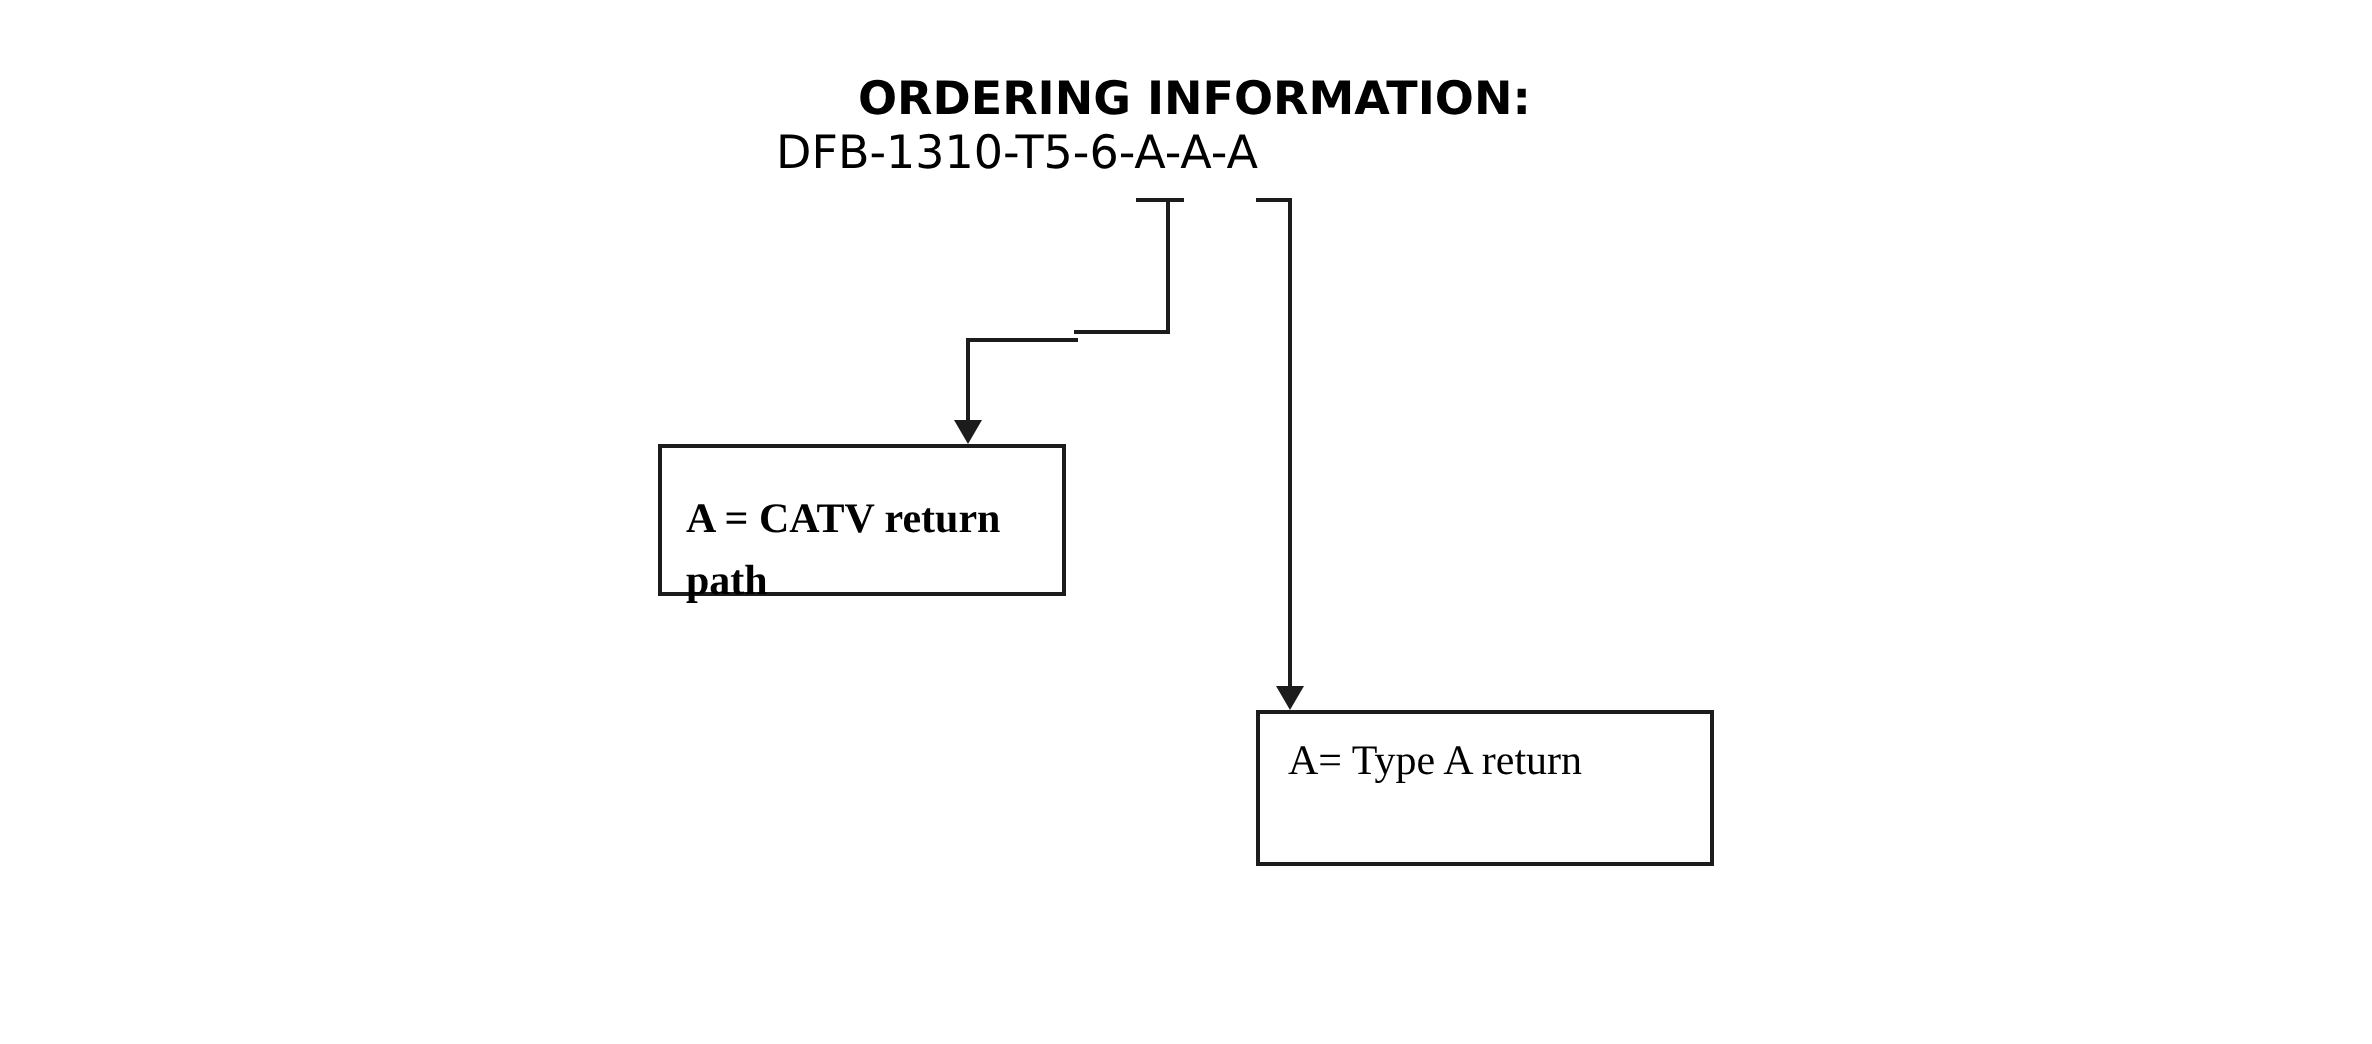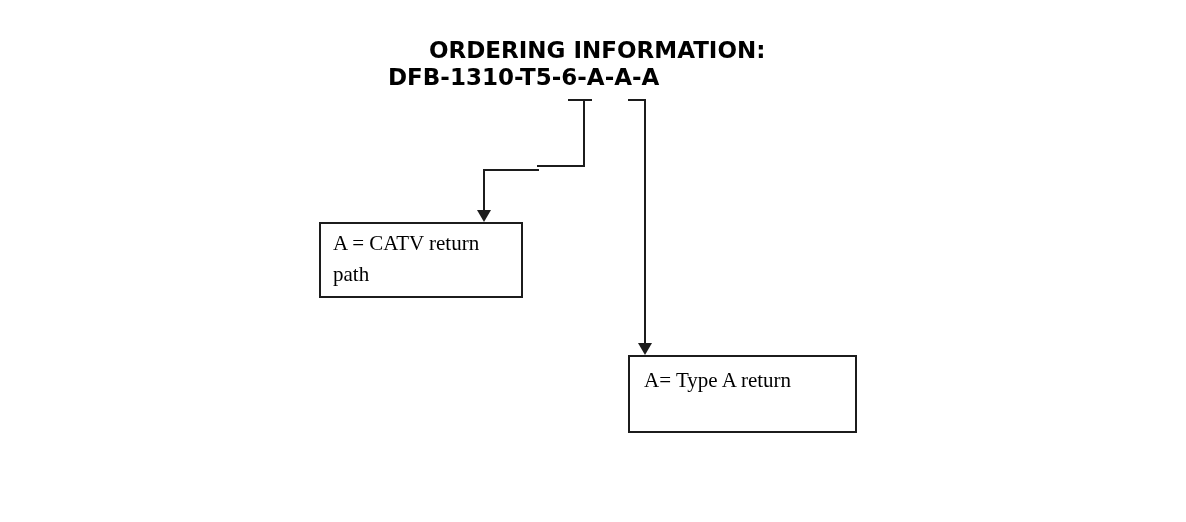--- a/index.html
+++ b/index.html
@@ -18,21 +18,21 @@
 
   .title{
     position:absolute;left:429px;top:37px;
     font-family:"DejaVu Sans", sans-serif;
     font-weight:bold;font-size:23px;line-height:26px;
     color:var(--text-color);white-space:nowrap;
   }
   .part-number{
     position:absolute;left:388px;top:64px;
     font-family:"DejaVu Sans", sans-serif;
-    font-weight:bold;font-size:23px;line-height:26px;
+    font-weight:normal;font-size:23px;line-height:26px;
     color:var(--text-color);white-space:nowrap;
     letter-spacing:0px;
   }
 
   .line{position:absolute;background:var(--line-color);}
   
   .c1-cap   {left:568px;top:99px; width:24px;height:2px;}
   .c1-stem  {left:583px;top:100px;width:2px; height:66px;}
   .c1-hright{left:537px;top:165px;width:48px;height:2px;}
   .c1-hleft {left:483px;top:169px;width:56px;height:2px;}
@@ -51,21 +51,21 @@
   .arrow2{left:638px;top:343px;}
 
   .callout{
     position:absolute;
     border:2px solid var(--line-color);
     background:var(--bg-color);
     color:var(--text-color);
     font-family:"Liberation Serif", "DejaVu Serif", serif;
     font-size:21px;line-height:31px;
   }
-  .callout-1{left:319px;top:222px;width:204px;height:76px;padding:4px 12px;}
+  .callout-1{left:329px;top:222px;width:204px;height:76px;padding:20px 12px;font-weight:bold;}
   .callout-2{left:628px;top:355px;width:229px;height:78px;padding:8px 14px;}
 </style>
 </head>
 <body>
 
 <div class="canvas">
 
   <div class="title">ORDERING INFORMATION:</div>
 
   <div class="part-number">DFB-1310-T5-6-A-A-A</div>

